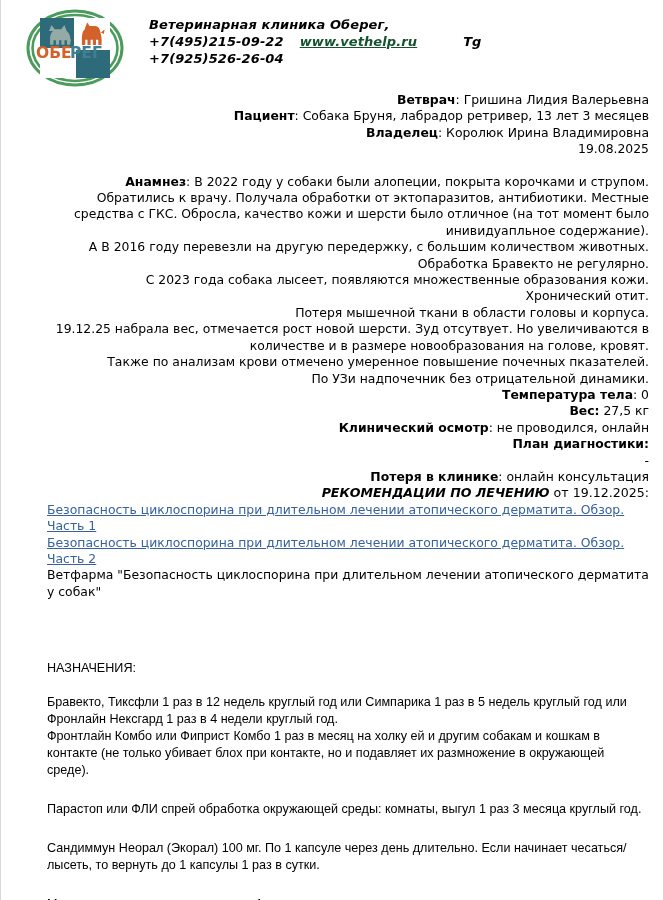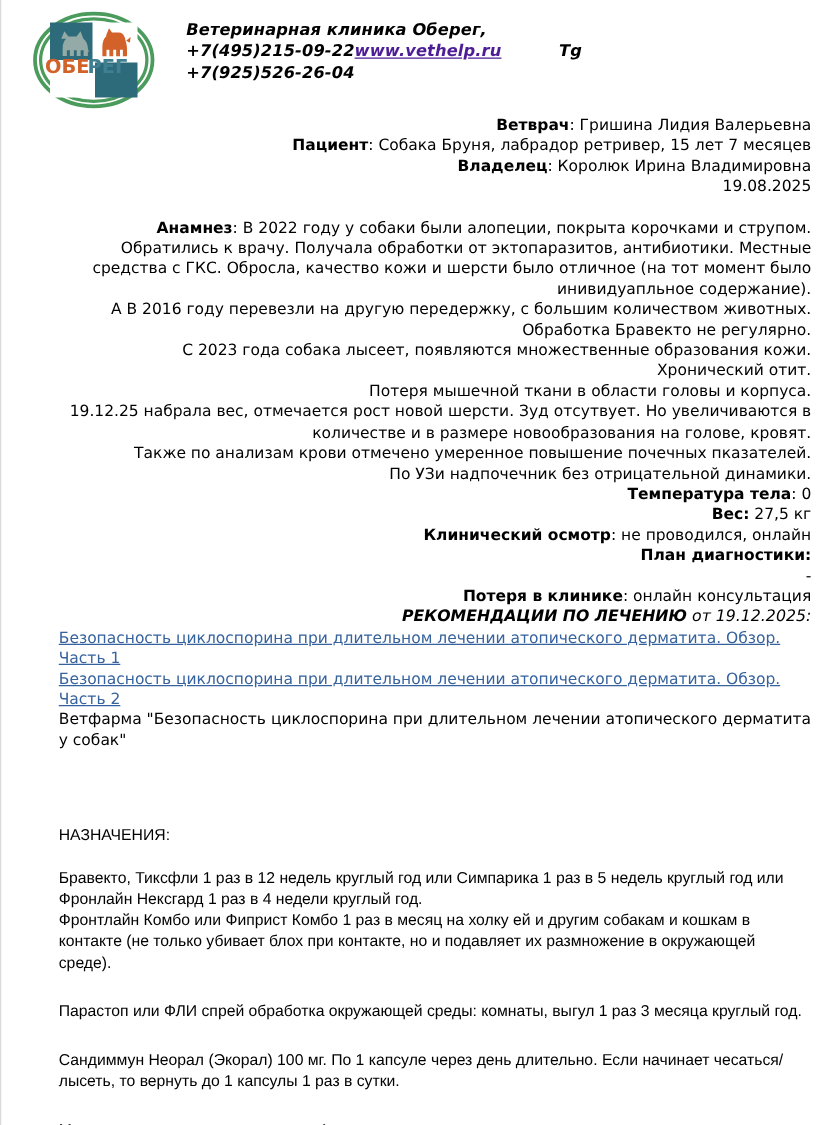--- a/index.html
+++ b/index.html
@@ -49,22 +49,23 @@
     font-size: 13px;
     line-height: 17px;
     letter-spacing: .1px;
     white-space: nowrap;
   }
   .clinic-name { display: block; }
   .clinic-row2 { display: block; }
   .clinic-row3 { display: block; }
   .phone { display: inline; }
   .site-link {
-    color: #4c1d95;
+    color: #14532d;
     text-decoration: underline;
+    margin-left: 16px;
     font-style: italic;
     font-weight: bold;
   }
   .tg-label {
     margin-left: 46px;
     color: #000;
   }
 
   
   .doc-body {
@@ -83,21 +84,20 @@
 
   .rec-heading {
     margin-top: 16px;
     font-size: 12.6px;
   }
   .rec-heading .rec-title {
     font-weight: bold;
     font-style: italic;
   }
   .rec-heading .rec-date {
-    font-style: italic;
   }
   .rec-link {
     color: #36629e;
     text-decoration: underline;
     display: block;
     line-height: 16.4px;
   }
   .rec-plain { display: block; }
 
   .assign-block {
@@ -151,21 +151,21 @@
         <span class="phone">+7(495)215-09-22</span><a class="site-link" href="#">www.vethelp.ru</a><span class="tg-label">Tg</span>
       </span>
       <span class="clinic-row3 phone">+7(925)526-26-04</span>
     </div>
   </div>
 
   <div class="doc-body">
 
     <div class="block-people">
       <p class="para"><span class="lbl">Ветврач</span><span>: Гришина Лидия Валерьевна</span></p>
-      <p class="para"><span class="lbl">Пациент</span><span>: Собака Бруня, лабрадор ретривер, 15 лет 7 месяцев</span></p>
+      <p class="para"><span class="lbl">Пациент</span><span>: Собака Бруня, лабрадор ретривер, 13 лет 3 месяцев</span></p>
       <p class="para"><span class="lbl">Владелец</span><span>: Королюк Ирина Владимировна</span></p>
       <p class="para">19.08.2025</p>
     </div>
 
     <div class="block-anamnesis">
       <p class="para"><span class="lbl">Анамнез</span><span>: В 2022 году у собаки были алопеции, покрыта корочками и струпом. Обратились к врачу. Получала обработки от эктопаразитов, антибиотики. Местные средства с ГКС. Обросла, качество кожи и шерсти было отличное (на тот момент было инивидуапльное содержание).</span></p>
       <p class="para">А В 2016 году перевезли на другую передержку, с большим количеством животных. Обработка Бравекто не регулярно.</p>
       <p class="para">С 2023 года собака лысеет, появляются множественные образования кожи.</p>
       <p class="para">Хронический отит.</p>
       <p class="para">Потеря мышечной ткани в области головы и корпуса.</p>

